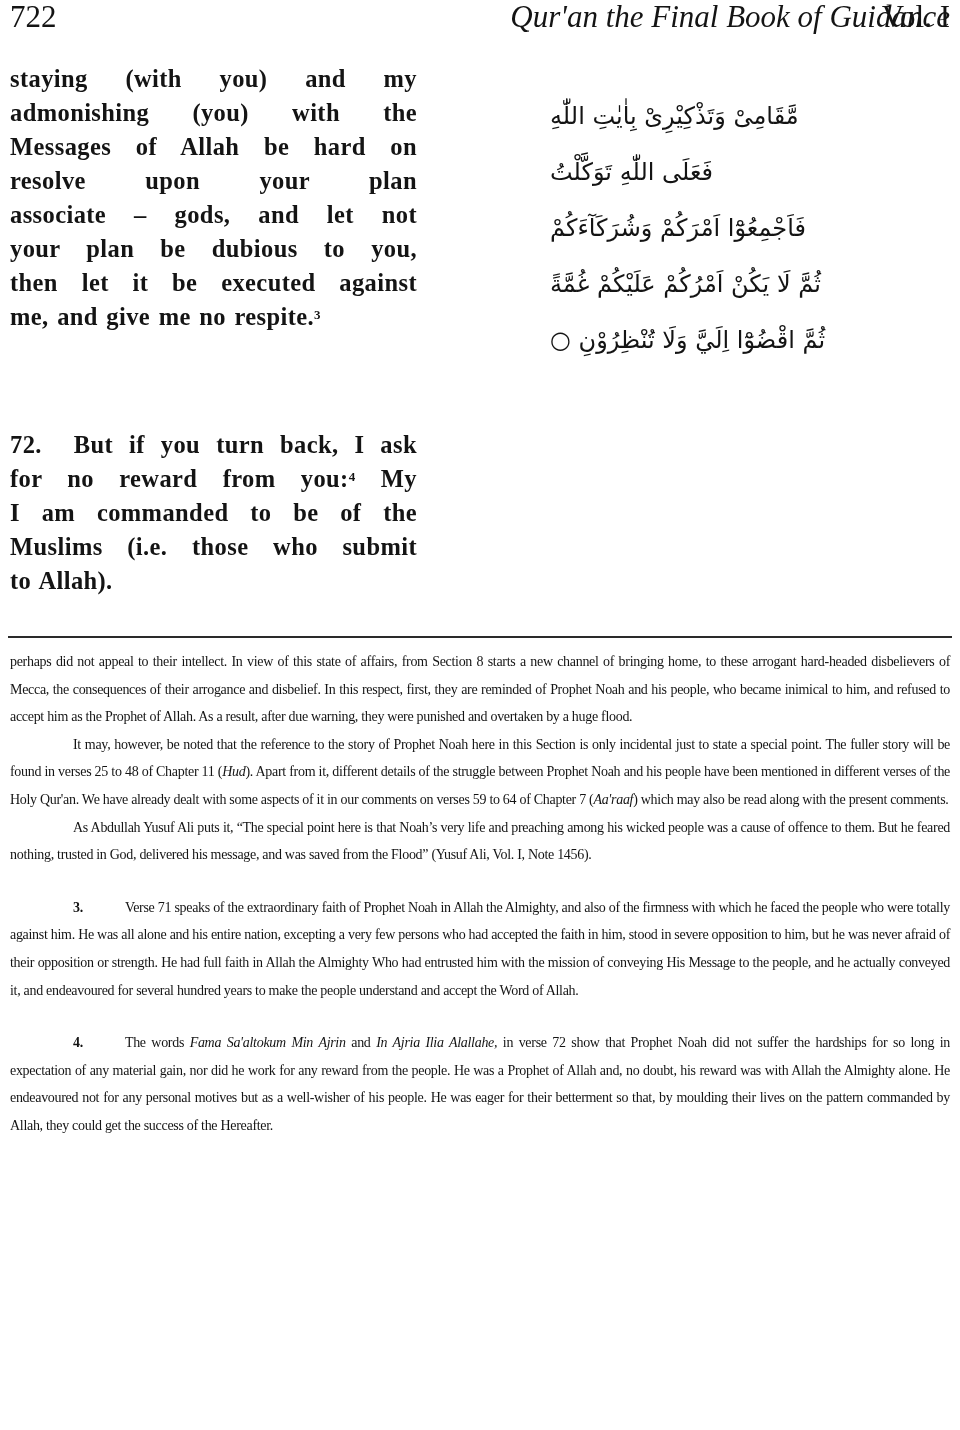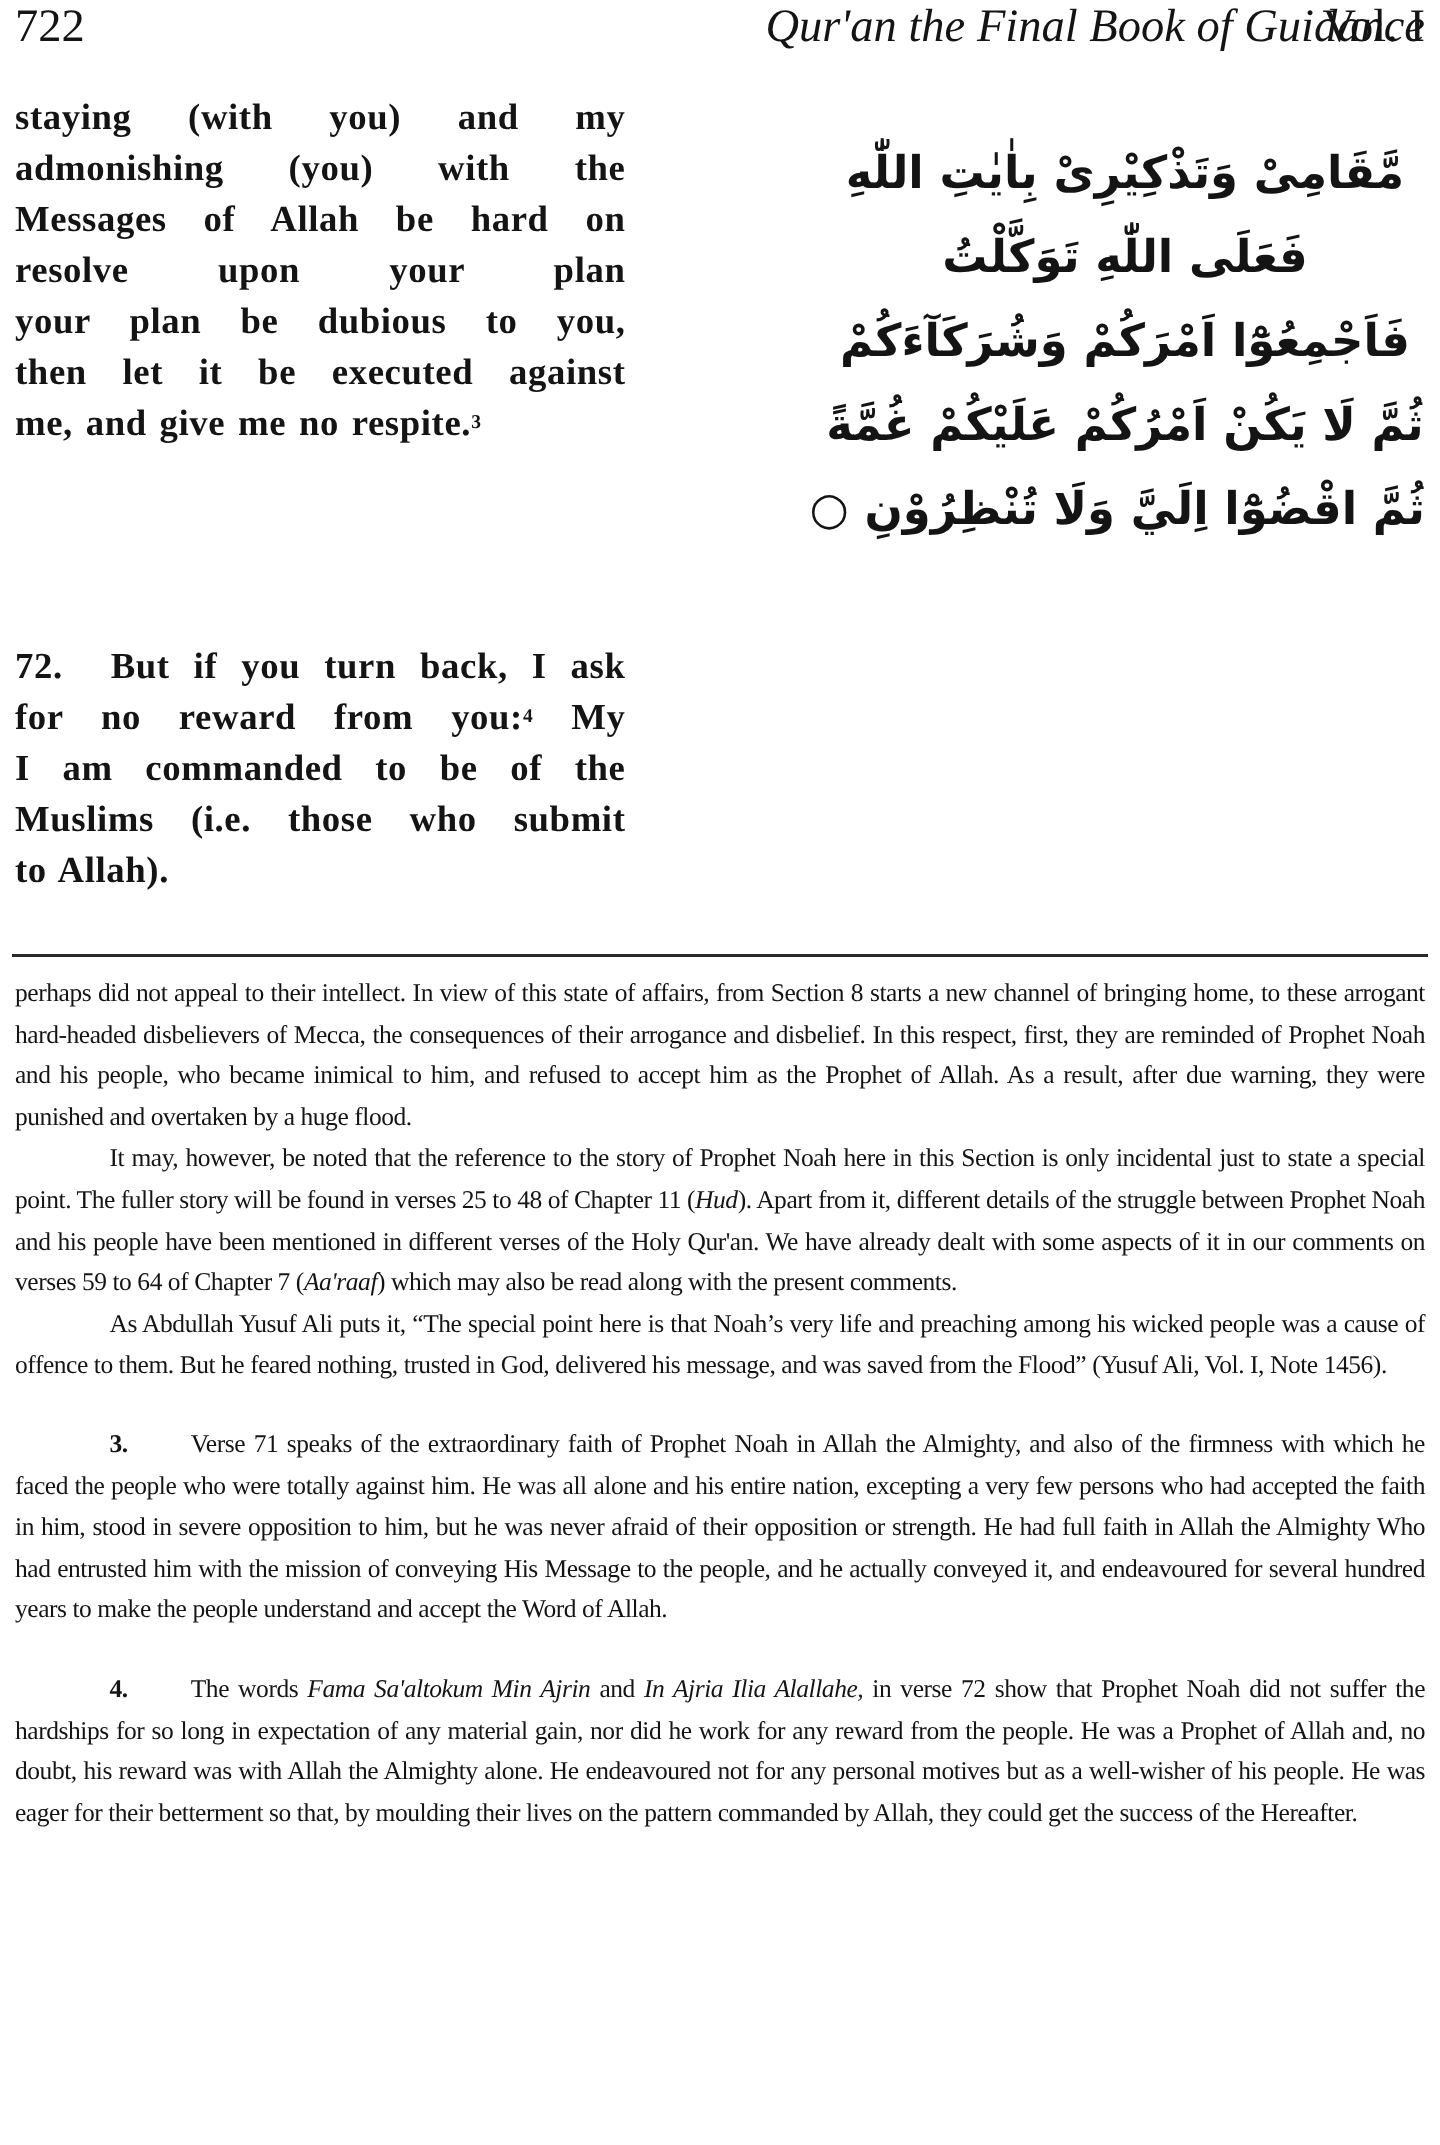--- a/index.html
+++ b/index.html
@@ -49,25 +49,25 @@
     word-spacing: 2px;
   }
   .verse-english .line { display: block; text-align: justify; text-align-last: justify; white-space: nowrap; }
   .verse-english .line.last { text-align-last: left; }
   .verse-arabic {
     position: absolute;
     right: 10px;
     top: 0;
     width: 400px;
     font-family: "DejaVu Sans", sans-serif;
-    font-weight: bold;
-    font-size: 30px;
+    font-weight: normal;
+    font-size: 24px;
     line-height: 56px;
     direction: rtl;
-    text-align: center;
+    text-align: left;
   }
   .verse-arabic .aline { display: block; white-space: nowrap; }
   sup.fn { font-size: 13px; vertical-align: top; position: relative; top: -2px; }
 
   #verse71 { top: 62px; height: 350px; }
   #verse72 { top: 428px; height: 200px; }
   #verse71 .verse-arabic { top: 26px; }
   #verse72 .verse-arabic { top: 8px; line-height: 62px; }
 
   .divider {
@@ -78,21 +78,21 @@
     height: 0;
     border-top: 2px solid #2a2a2a;
   }
 
   .commentary {
     position: absolute;
     top: 648px;
     left: 10px;
     width: 940px;
     font-family: "Liberation Serif", "DejaVu Serif", serif;
-    font-size: 17px;
+    font-size: 14px;
     line-height: 27.6px;
     text-align: justify;
     letter-spacing: -0.3px;
   }
   .commentary p { margin: 0; }
   .commentary p.indent { text-indent: 63px; }
   .commentary .note-num { font-weight: bold; display: inline-block; width: 63px; text-indent: 0; }
   .commentary p.note { text-indent: 63px; margin-top: 25px; }
   .commentary p.note .note-num { margin-left: -63px; padding-left: 63px; width: auto; margin-right: 42px; }
   em { font-style: italic; }
@@ -105,20 +105,21 @@
   <span class="running-title">Qur'an the Final Book of Guidance</span>
   <span class="volume-label">Vol. I</span>
 </div>
 
 <div class="verse-block" id="verse71">
   <div class="verse-english">
     <span class="line">staying (with you) and my</span>
     <span class="line">admonishing (you) with the</span>
     <span class="line">Messages of Allah be hard on</span>
     <span class="line">resolve upon your plan</span>
+    <span class="line">associate – gods, and let not</span>
     <span class="line">your plan be dubious to you,</span>
     <span class="line">then let it be executed against</span>
     <span class="line last"><span>me, and give me no respite.</span><sup class="fn">3</sup></span>
   </div>
   <div class="verse-arabic" lang="ar">
     <span class="aline">مَّقَامِىْ وَتَذْكِيْرِىْ بِاٰيٰتِ اللّٰهِ</span>
     <span class="aline">فَعَلَى اللّٰهِ تَوَكَّلْتُ</span>
     <span class="aline">فَاَجْمِعُوْٓا اَمْرَكُمْ وَشُرَكَآءَكُمْ</span>
     <span class="aline">ثُمَّ لَا يَكُنْ اَمْرُكُمْ عَلَيْكُمْ غُمَّةً</span>
     <span class="aline">ثُمَّ اقْضُوْٓا اِلَيَّ وَلَا تُنْظِرُوْنِ ○</span>

